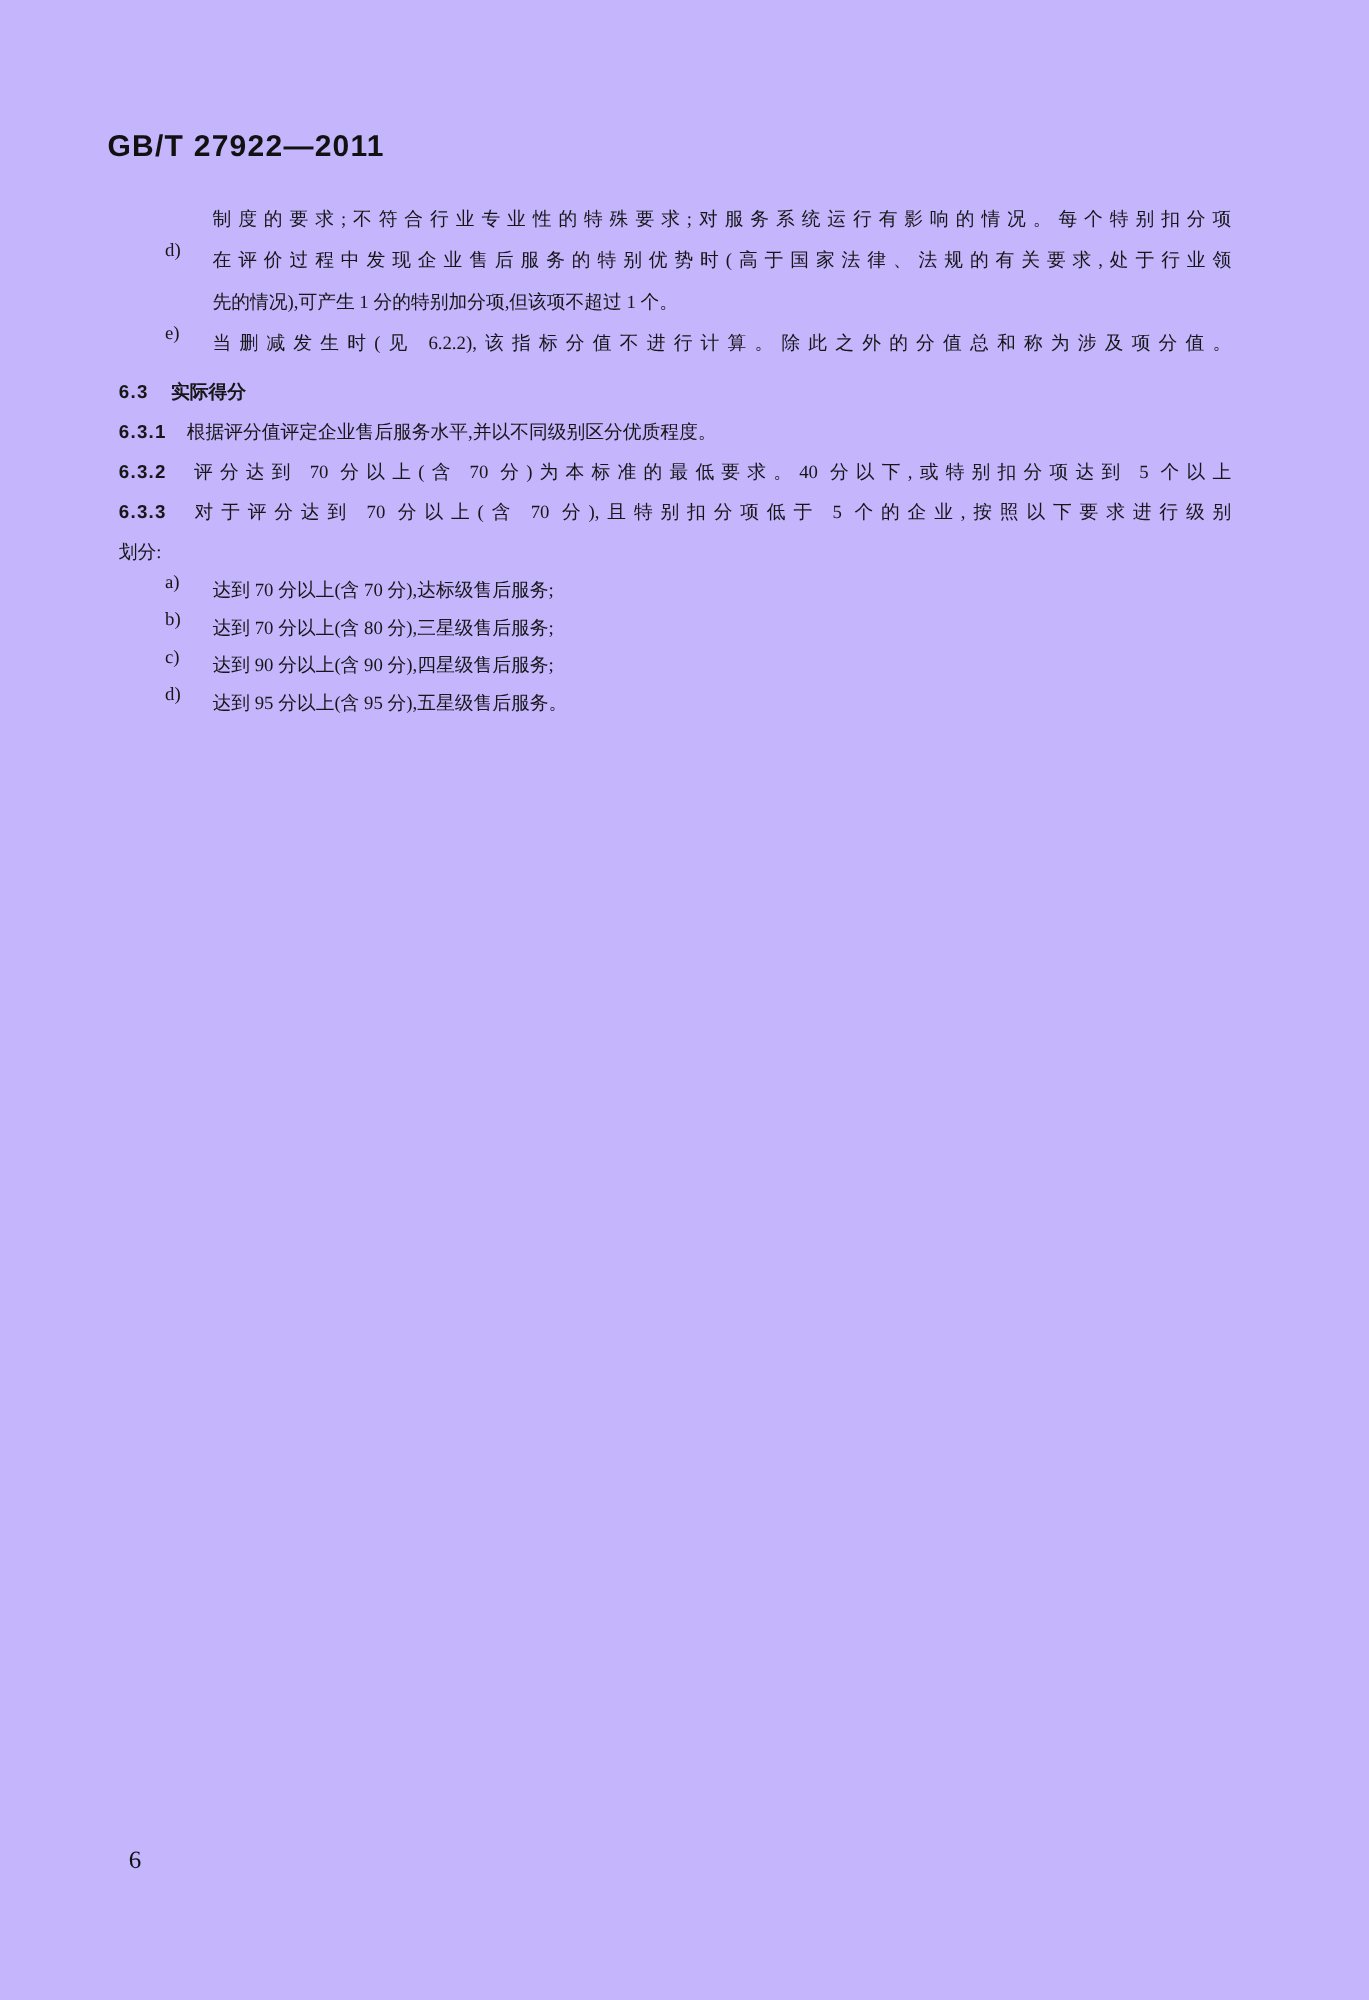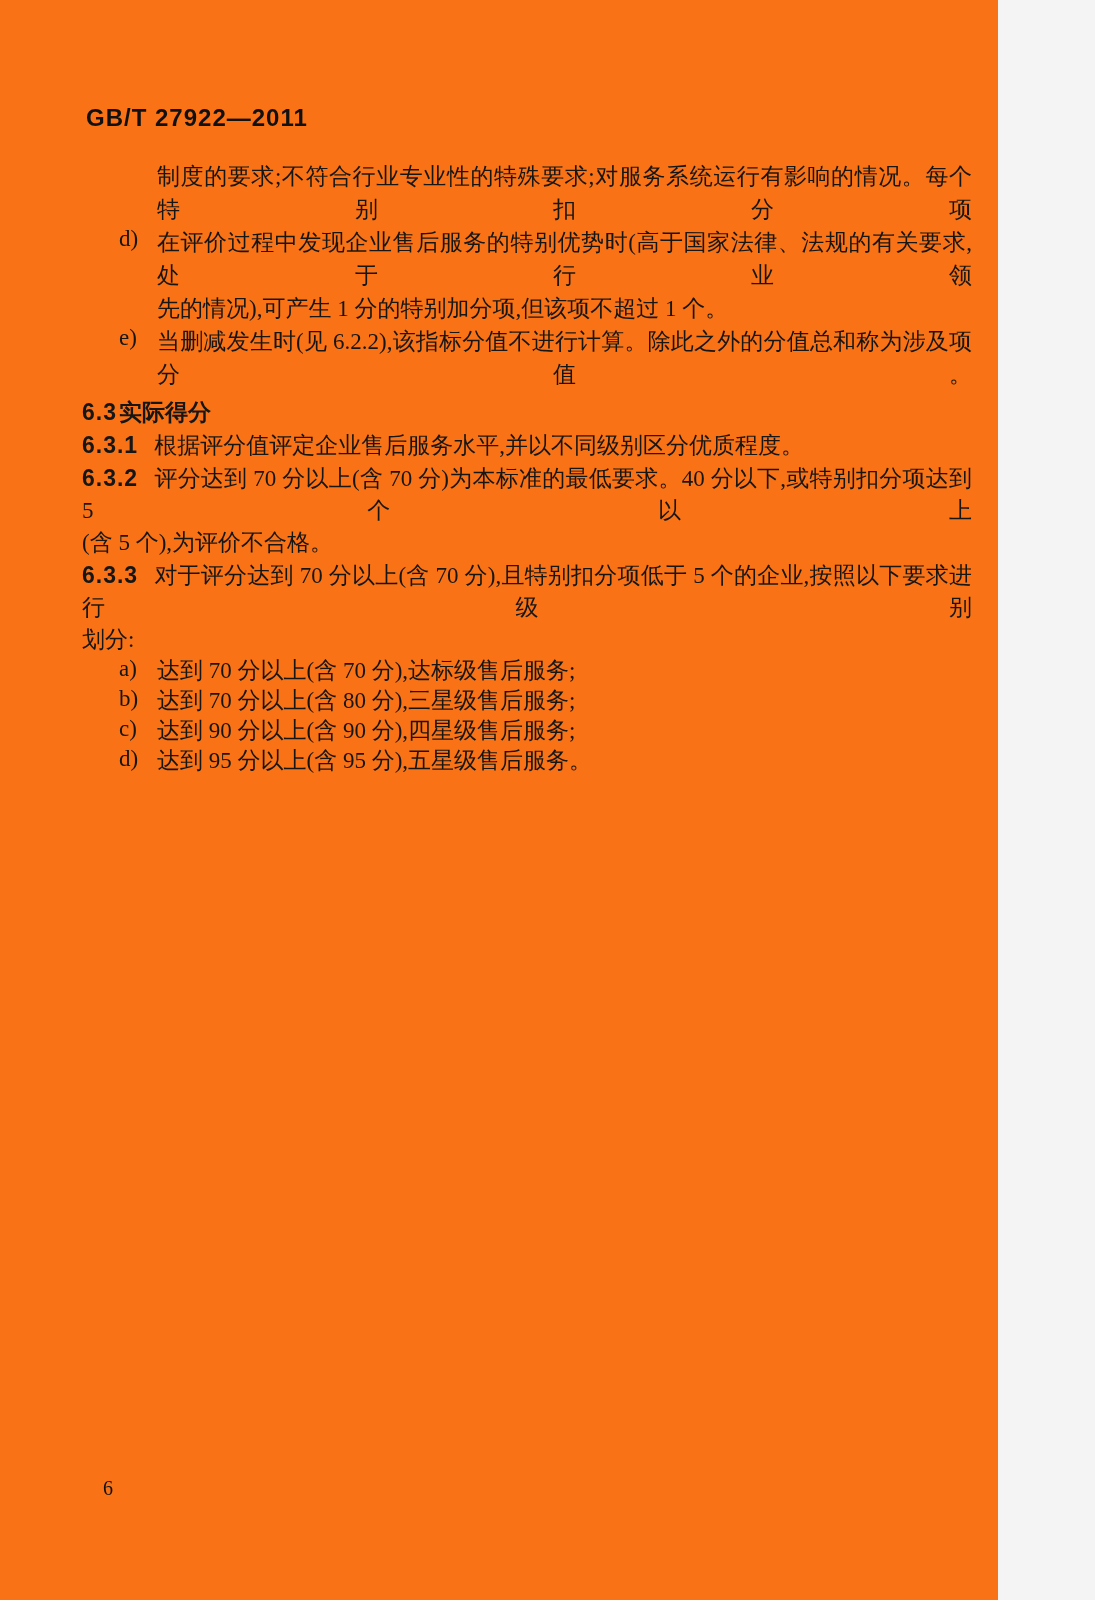--- a/index.html
+++ b/index.html
@@ -3,39 +3,39 @@
 <meta charset="utf-8">
 <style>
   html, body { margin: 0; padding: 0; }
   body {
     width: 1095px; height: 1600px;
     background: #f4f4f4;
     font-family: "Liberation Serif", "DejaVu Serif", serif;
   }
   .page {
     position: relative;
-    width: 998px; height: 1600px;
-    background: #f97316;
+    width: 1095px; height: 1600px;
+    background: #c4b5fd;
     color: #161616;
     overflow: hidden;
   }
   .doc-header {
     position: absolute;
     left: 86px; top: 104px;
     font-family: "Liberation Sans", "DejaVu Sans", sans-serif;
     font-weight: 700;
     font-size: 24px;
     letter-spacing: 1px;
     color: #111;
   }
   .content {
     position: absolute;
-    left: 82px; top: 160px;
+    left: 95px; top: 160px;
     width: 890px;
-    font-size: 23px;
+    font-size: 15px;
     color: #161616;
   }
   .line {
     line-height: 33px;
     overflow: hidden;
     word-break: break-all;
   }
   
   .j { text-align: justify; text-align-last: justify; }
   
@@ -51,21 +51,21 @@
     font-weight: 700;
     margin-right: 16px;
     letter-spacing: 1px;
   }
   .sec-heading {
     margin-top: 5px;
     line-height: 33px;
     font-family: "Liberation Sans", "DejaVu Sans", sans-serif;
     font-weight: 700;
   }
-  .sec-heading .clause-num { margin-right: 2px; }
+  .sec-heading .clause-num { margin-right: 18px; }
   .clause { margin-top: 0; }
   .clause .line { line-height: 32px; }
   .clause-631 { margin-top: 0; }
   .grade-list { margin-top: 0; }
   .grade-list .line { line-height: 30px; }
   .page-number {
     position: absolute;
     left: 103px; top: 1477px;
     font-size: 20px;
     color: #111;
@@ -102,21 +102,20 @@
     <div class="clause clause-631">
       <div class="line">
         <span class="clause-num">6.3.1</span><span>根据评分值评定企业售后服务水平,并以不同级别区分优质程度。</span>
       </div>
     </div>
 
     <div class="clause">
       <div class="line j">
         <span class="clause-num">6.3.2</span><span>评分达到 70 分以上(含 70 分)为本标准的最低要求。40 分以下,或特别扣分项达到 5 个以上</span>
       </div>
-      <div class="line">(含 5 个),为评价不合格。</div>
     </div>
 
     <div class="clause">
       <div class="line j">
         <span class="clause-num">6.3.3</span><span>对于评分达到 70 分以上(含 70 分),且特别扣分项低于 5 个的企业,按照以下要求进行级别</span>
       </div>
       <div class="line">划分:</div>
     </div>
 
     <div class="grade-list">

